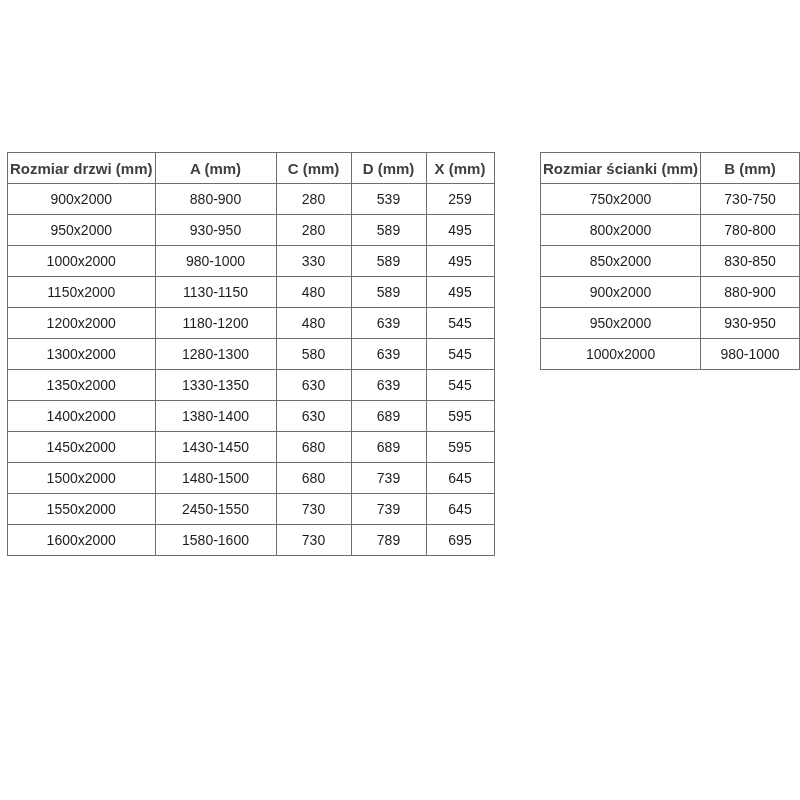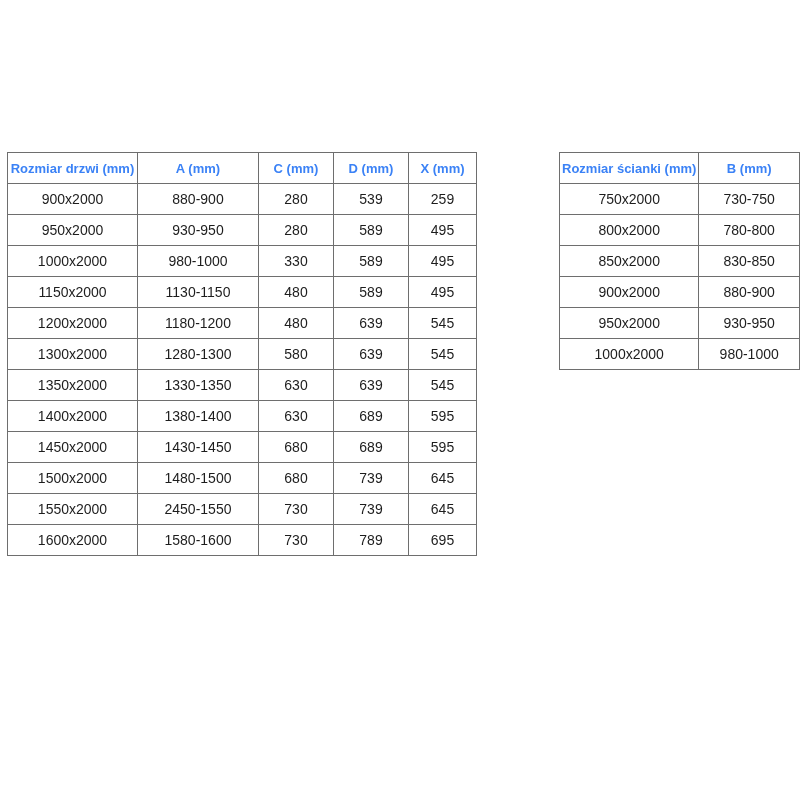--- a/index.html
+++ b/index.html
@@ -15,35 +15,35 @@
     font-family: "Liberation Sans", sans-serif;
     overflow: hidden;
   }
   .spec-table {
     position: absolute;
     border-collapse: collapse;
     table-layout: fixed;
     background: #ffffff;
   }
   .spec-table.left-table  { left: 7px;   top: 152px; }
-  .spec-table.right-table { left: 540px; top: 152px; margin-left: 19px; }
+  .spec-table.right-table { left: 540px; top: 152px; }
   .spec-table th, .spec-table td {
     border: 1px solid #6e6e6e;
     text-align: center;
     vertical-align: middle;
     height: 30px;
     padding: 0 2px;
     color: #1d1d1d;
     overflow: hidden;
     white-space: nowrap;
   }
   .spec-table th {
-    font-size: 13px;
+    font-size: 15px;
     font-weight: bold;
-    color: #3b82f6;
+    color: #404040;
   }
   .spec-table td {
     font-size: 14px;
     font-weight: normal;
   }
 </style>
 </head>
 <body>
 
 <div class="canvas">

